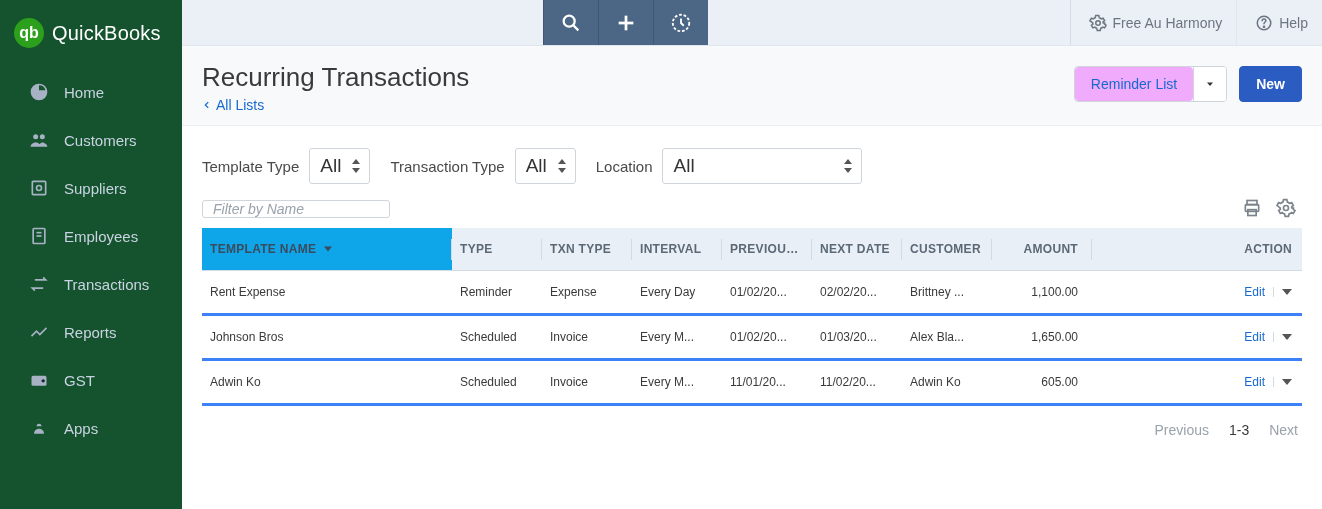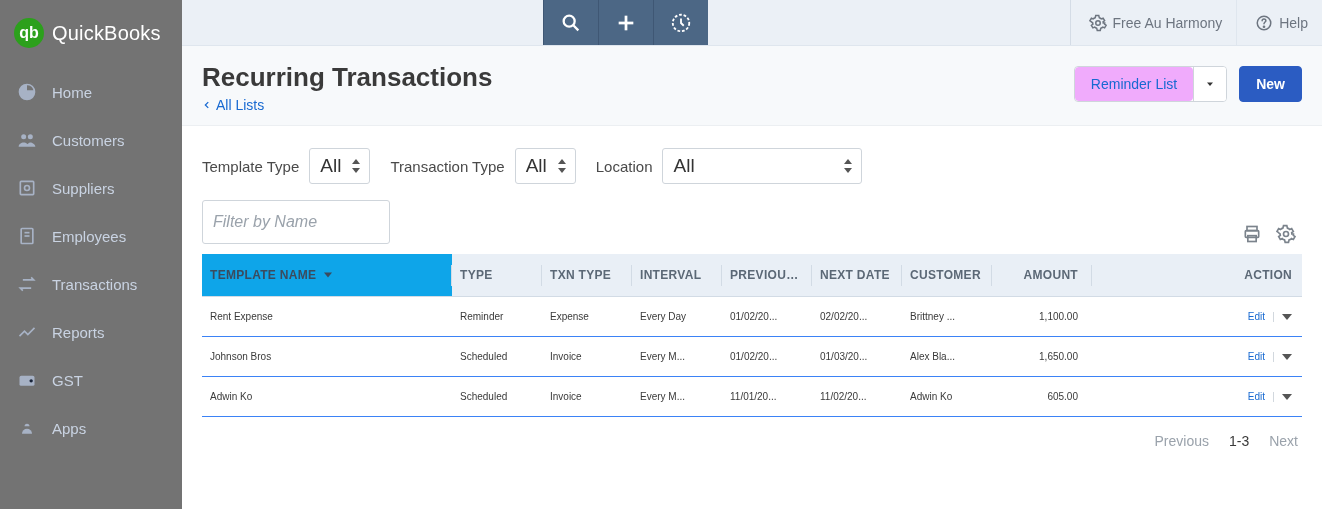--- a/index.html
+++ b/index.html
@@ -10,21 +10,21 @@
     background: #fff;
     width: 1322px;
     height: 509px;
     overflow: hidden;
     display: flex;
   }
 
   
   .sidebar {
     width: 182px;
-    background: #737373;
+    background: #14532d;
     color: #dbe2ec;
     flex-shrink: 0;
     display: flex;
     flex-direction: column;
   }
   .logo-row {
     display: flex;
     align-items: center;
     padding: 18px 12px 20px 14px;
     gap: 8px;
@@ -39,21 +39,21 @@
   .logo-text {
     font-size: 20px;
     font-weight: 500;
     color: #fff;
     letter-spacing: 0.2px;
   }
   .nav-item {
     display: flex;
     align-items: center;
     gap: 14px;
-    padding: 13px 16px;
+    padding: 13px 28px;
     color: #c9d3e2;
     font-size: 15px;
     cursor: pointer;
   }
   .nav-icon {
     width: 22px; height: 22px;
     display: flex; align-items: center; justify-content: center;
     color: #a7b2c5;
   }
 
@@ -99,21 +99,21 @@
   .page-header {
     background: #f7f9fb;
     padding: 16px 20px 12px 20px;
     border-bottom: 1px solid #eceff2;
     display: flex;
     align-items: flex-start;
     justify-content: space-between;
   }
   .page-title {
     font-size: 26px;
-    font-weight: 700;
+    font-weight: 400;
     color: #3a3a3a;
     margin-bottom: 4px;
   }
   .back-link {
     color: #1769d1;
     font-size: 14px;
     cursor: pointer;
     display: inline-flex;
     align-items: center;
     gap: 4px;
@@ -192,22 +192,22 @@
   .select-caret {
     position: absolute;
     right: 8px;
     top: 50%;
     transform: translateY(-50%);
     color: #555;
   }
   .filter-input {
     border: 1px solid #cfd5db;
     border-radius: 3px;
-    padding: 12px 10px;
-    font-size: 16px;
+    padding: 0 10px;
+    font-size: 14px;
     width: 188px;
     color: #333;
     font-style: italic;
   }
   .filter-input::placeholder { color:#9aa2ab; font-style: italic; }
 
   .table-toolbar {
     display: flex;
     justify-content: flex-end;
     gap: 14px;
@@ -220,25 +220,25 @@
   
   .table-wrap { padding: 0 20px; }
   table {
     width: 100%;
     border-collapse: collapse;
     table-layout: fixed;
   }
   th, td {
     text-align: left;
     padding: 14px 8px;
-    border-bottom: 1px solid #3b82f6;
+    border-bottom: 3px solid #3b82f6;
     overflow: hidden;
     text-overflow: ellipsis;
     white-space: nowrap;
-    font-size: 10px;
+    font-size: 12px;
   }
   th {
     background: #e9eff6;
     color: #5b6876;
     font-weight: 600;
     font-size: 12px;
     letter-spacing: 0.3px;
     border-bottom: 1px solid #d2dbe5;
     position: relative;
   }

